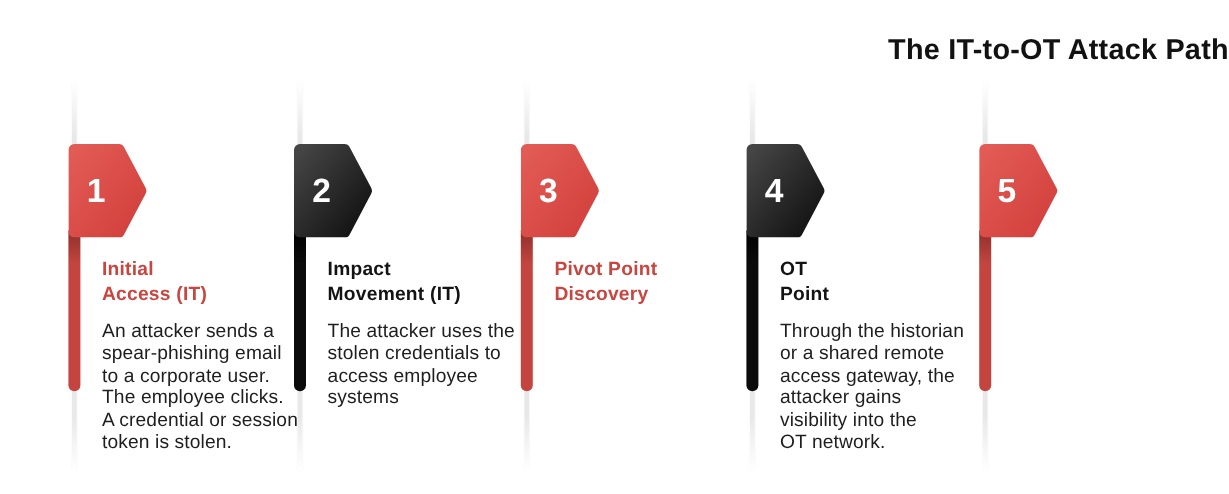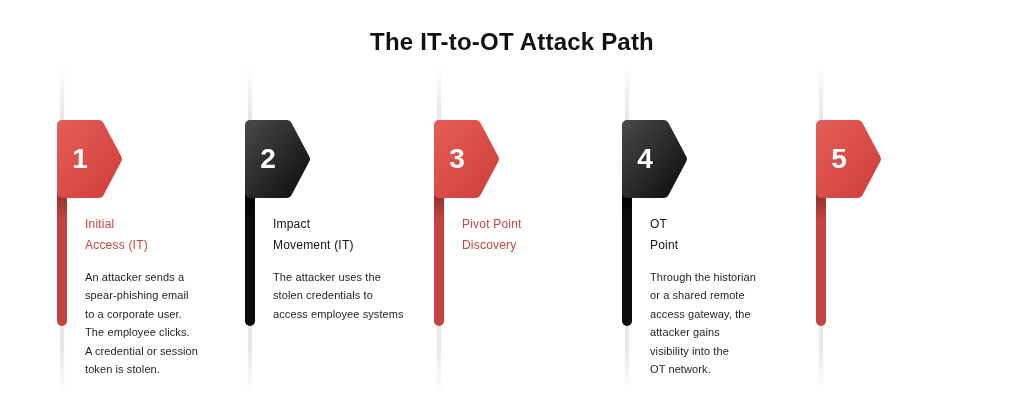--- a/index.html
+++ b/index.html
@@ -14,21 +14,21 @@
     height: 412px;
     background: var(--bg, #fff);
     overflow: hidden;
   }
   .heading {
     position: absolute;
     top: 28px;
     left: 0;
     width: 100%;
     margin: 0;
-    text-align: center;
+    text-align: right;
     font-size: 24px;
     font-weight: bold;
     letter-spacing: 0.2px;
     color: var(--heading, #121212);
   }
   .steps { position: absolute; inset: 0; }
   .step {
     position: absolute;
     top: 0;
     width: 200px;
@@ -97,34 +97,34 @@
     left: 28px;
     top: 214px;
     width: 172px;
     height: 190px;
   }
   .title {
     position: absolute;
     top: 0;
     left: 0;
     width: 100%;
-    font-size: 12px;
-    font-weight: normal;
+    font-size: 16px;
+    font-weight: bold;
     line-height: 21px;
     letter-spacing: 0.2px;
     white-space: pre-line;
   }
   .step--red .title { color: var(--title-red, #c8463f); }
   .step--dark .title { color: var(--title-dark, #131313); }
   .body-text {
     position: absolute;
     top: 54px;
     left: 0;
     width: 100%;
-    font-size: 11px;
+    font-size: 16px;
     line-height: 18.4px;
     letter-spacing: 0.1px;
     color: var(--body-text, #1e1e1e);
     white-space: pre-line;
   }
 </style>
 </head>
 <body>
 
 <div class="canvas">

